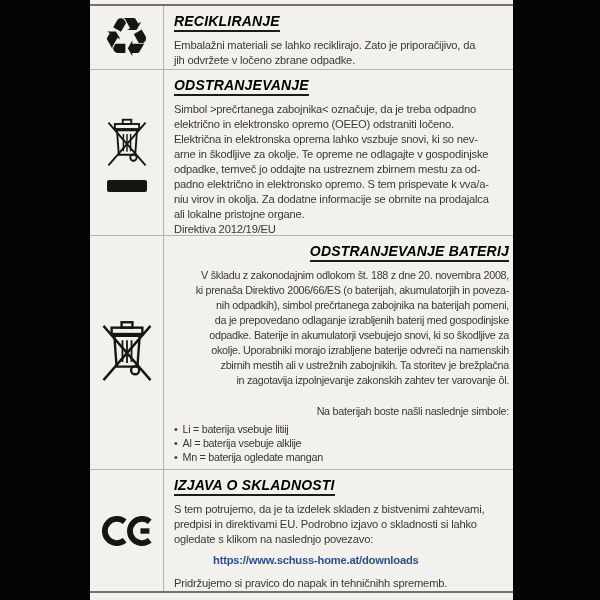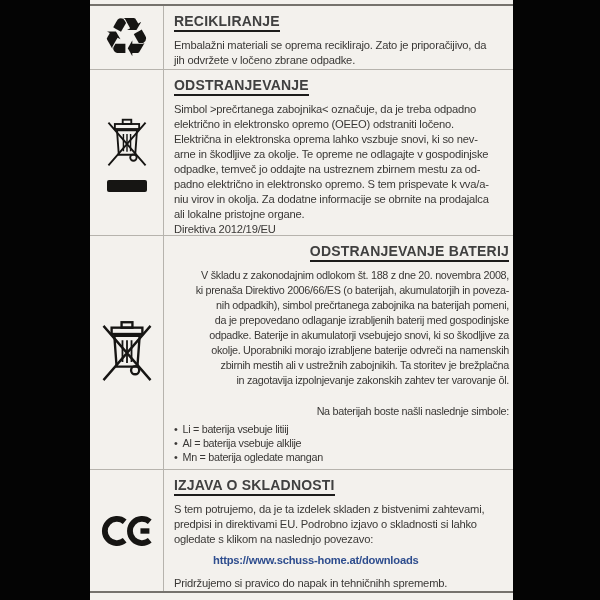--- a/index.html
+++ b/index.html
@@ -13,21 +13,21 @@
   .row{display:flex;box-sizing:border-box;border-bottom:1px solid #b6b3ad;}
   .row:last-child{border-bottom:none;}
   .row1{height:79px;}
   .row2{height:166px;}
   .row3{height:234px;text-align:right;}
   .row4{flex:1;justify-content:flex-end;}
   .icon-cell{flex:0 0 73px;width:73px;border-right:1px solid #b6b3ad;
              display:flex;flex-direction:column;align-items:center;justify-content:center;}
   .text-cell{flex:1;padding:7px 4px 0 10px;overflow:hidden;}
   .row4 .text-cell{overflow:visible;}
-  h2{margin:0 0 6px 0;font-size:14px;font-weight:bold;letter-spacing:.2px;color:#404040;}
+  h2{margin:0 0 6px 0;font-size:14px;font-weight:bold;letter-spacing:.2px;color:#000000;font-style:italic;}
   .hd{display:inline-block;border-bottom:2px solid #1d1c1b;padding-bottom:1px;}
   .body{margin:0;white-space:pre-line;font-size:11.2px;letter-spacing:-.2px;
         line-height:15px;color:#3a3836;}
   .row3 .body{font-size:10.8px;letter-spacing:-.3px;}
   .intro{margin-top:16px;}
   .bullets{margin-top:3px;}
   .bullet{font-size:10.8px;letter-spacing:-.3px;line-height:14px;color:#3a3836;
           display:flex;align-items:baseline;}
   .dot{margin-right:5px;}
   .types{margin:4px 0 0 11px;font-size:15px;letter-spacing:-.3px;line-height:15px;color:#3a3836;}
@@ -47,21 +47,21 @@
 <div class="stage">
   <div class="page">
     <div class="grid">
 
       <section class="row row1">
         <div class="icon-cell">
           <span class="recycle">♻</span>
         </div>
         <div class="text-cell">
           <h2><span class="hd">RECIKLIRANJE</span></h2>
-          <p class="body">Embalažni materiali se oprema reciklirajo. Zato je priporačijivo, da
+          <p class="body">Embalažni materiali se lahko reciklirajo. Zato je priporačijivo, da
 jih odvržete v ločeno zbrane odpadke.</p>
         </div>
       </section>
 
       <section class="row row2">
         <div class="icon-cell">
           <svg class="bin-svg" width="46" height="60" viewBox="0 0 64 84">
             <g fill="none" stroke="#161513" stroke-width="2.6">
               <rect x="26" y="8" width="12" height="6"></rect>
               <rect x="15" y="14" width="34" height="7"></rect>

